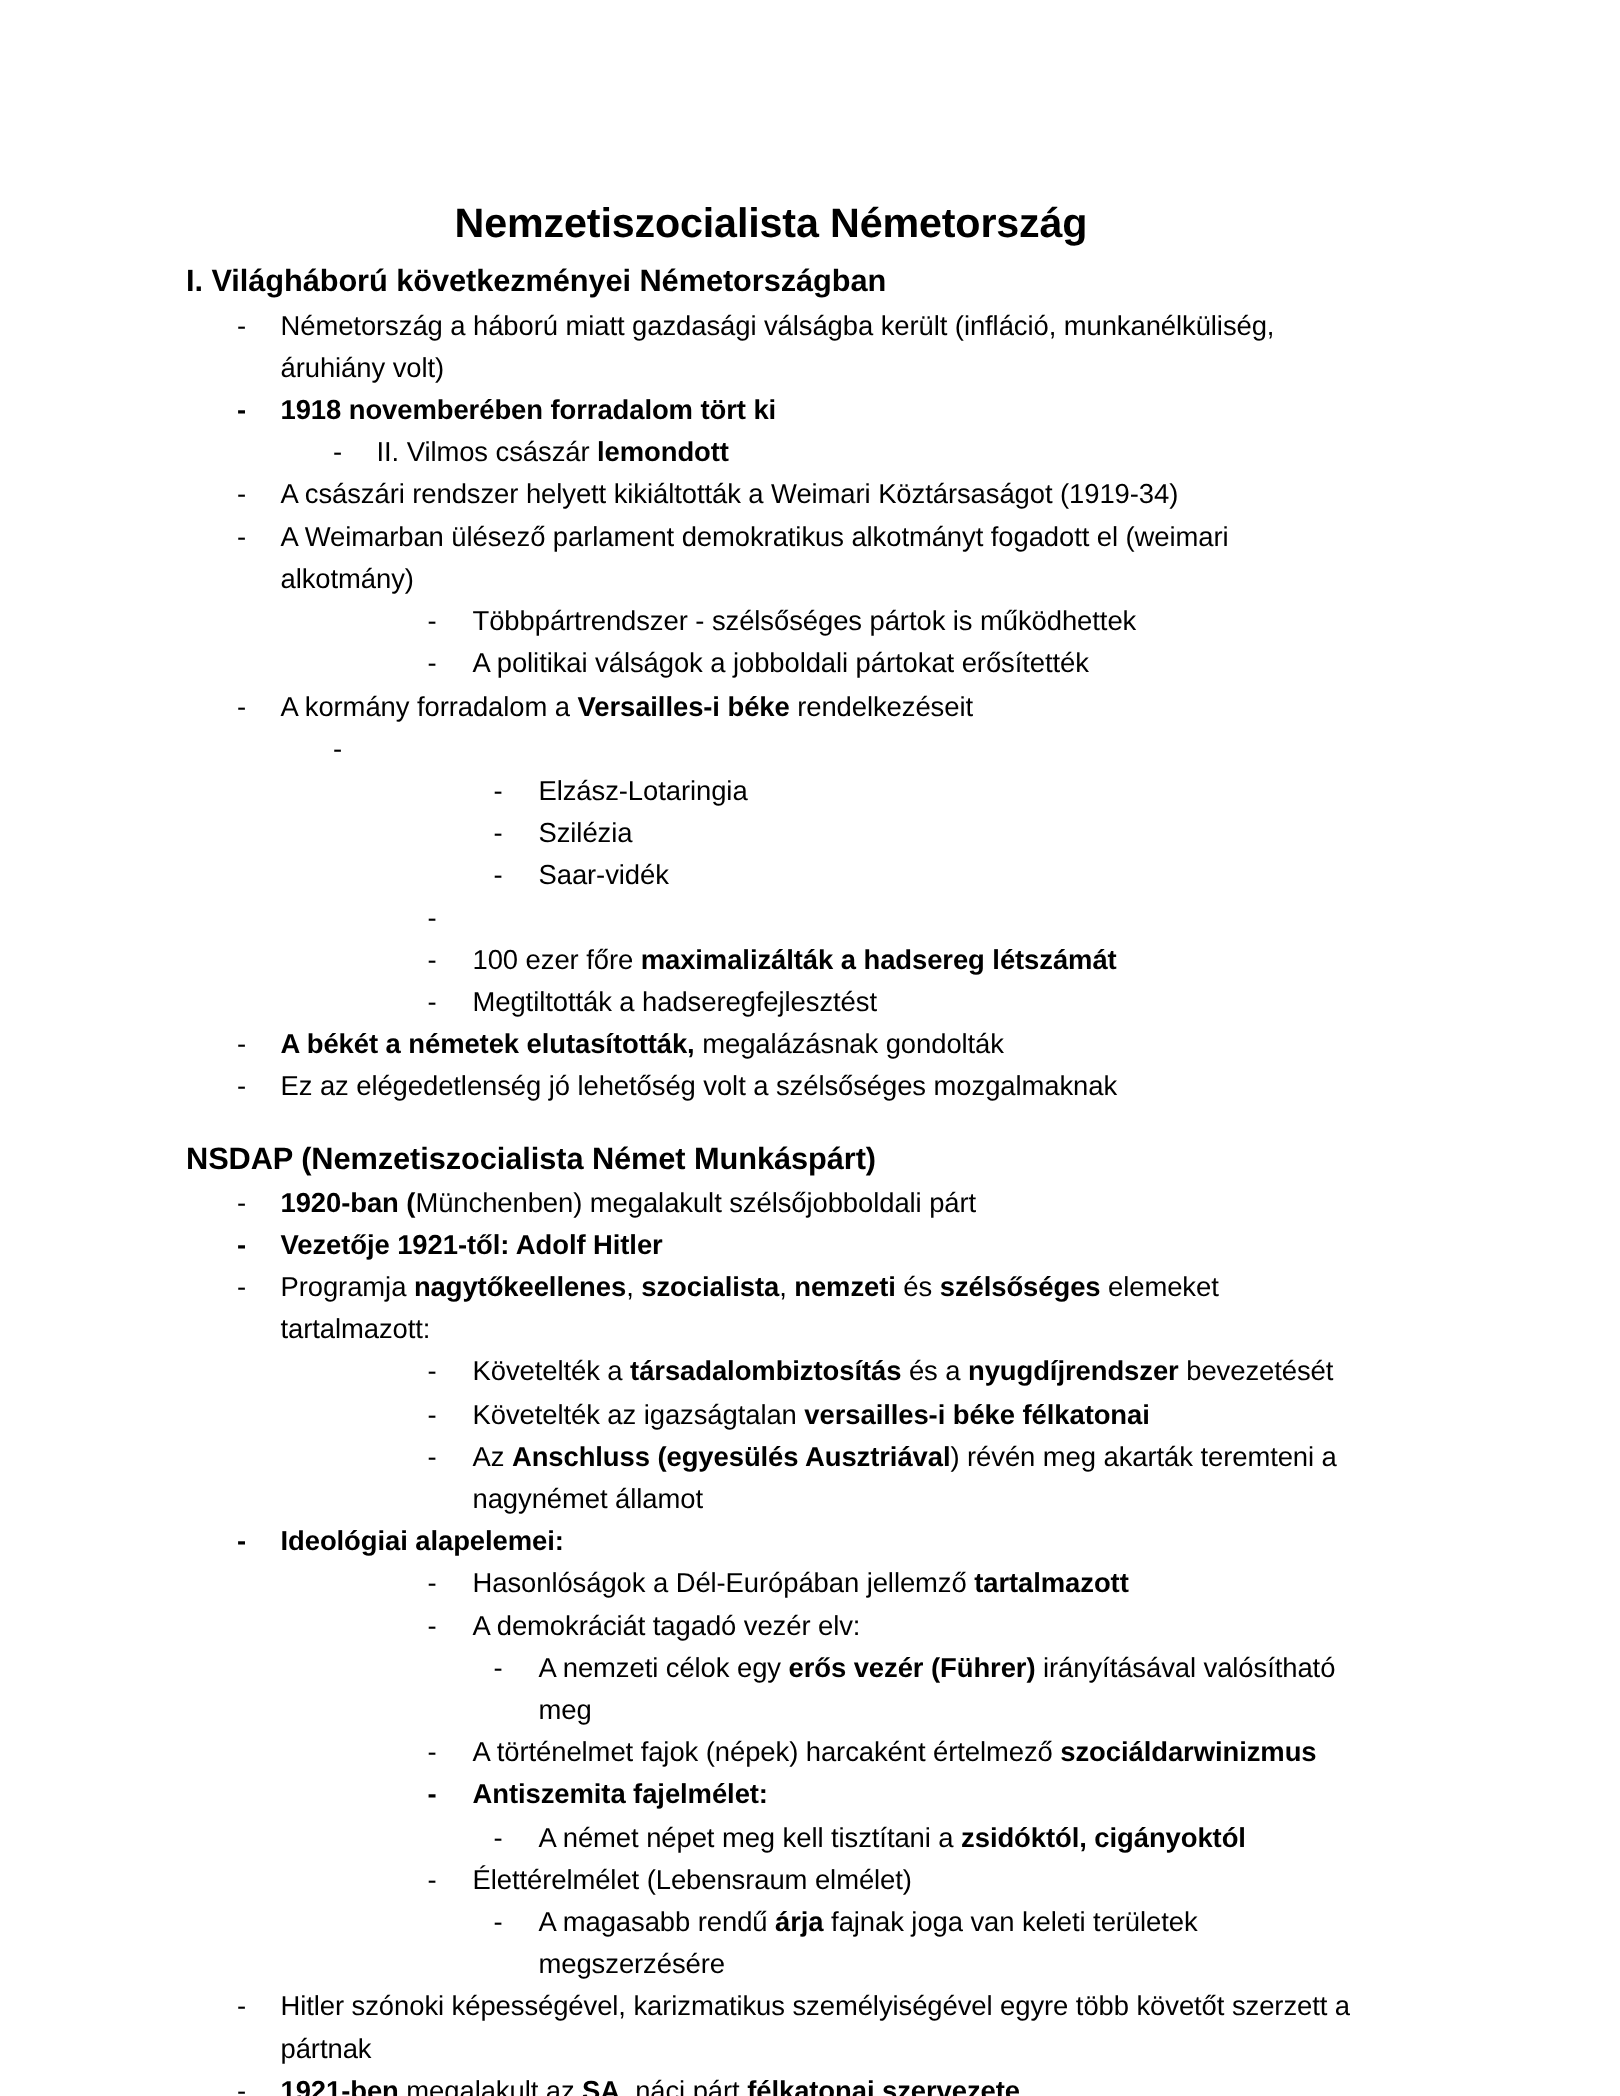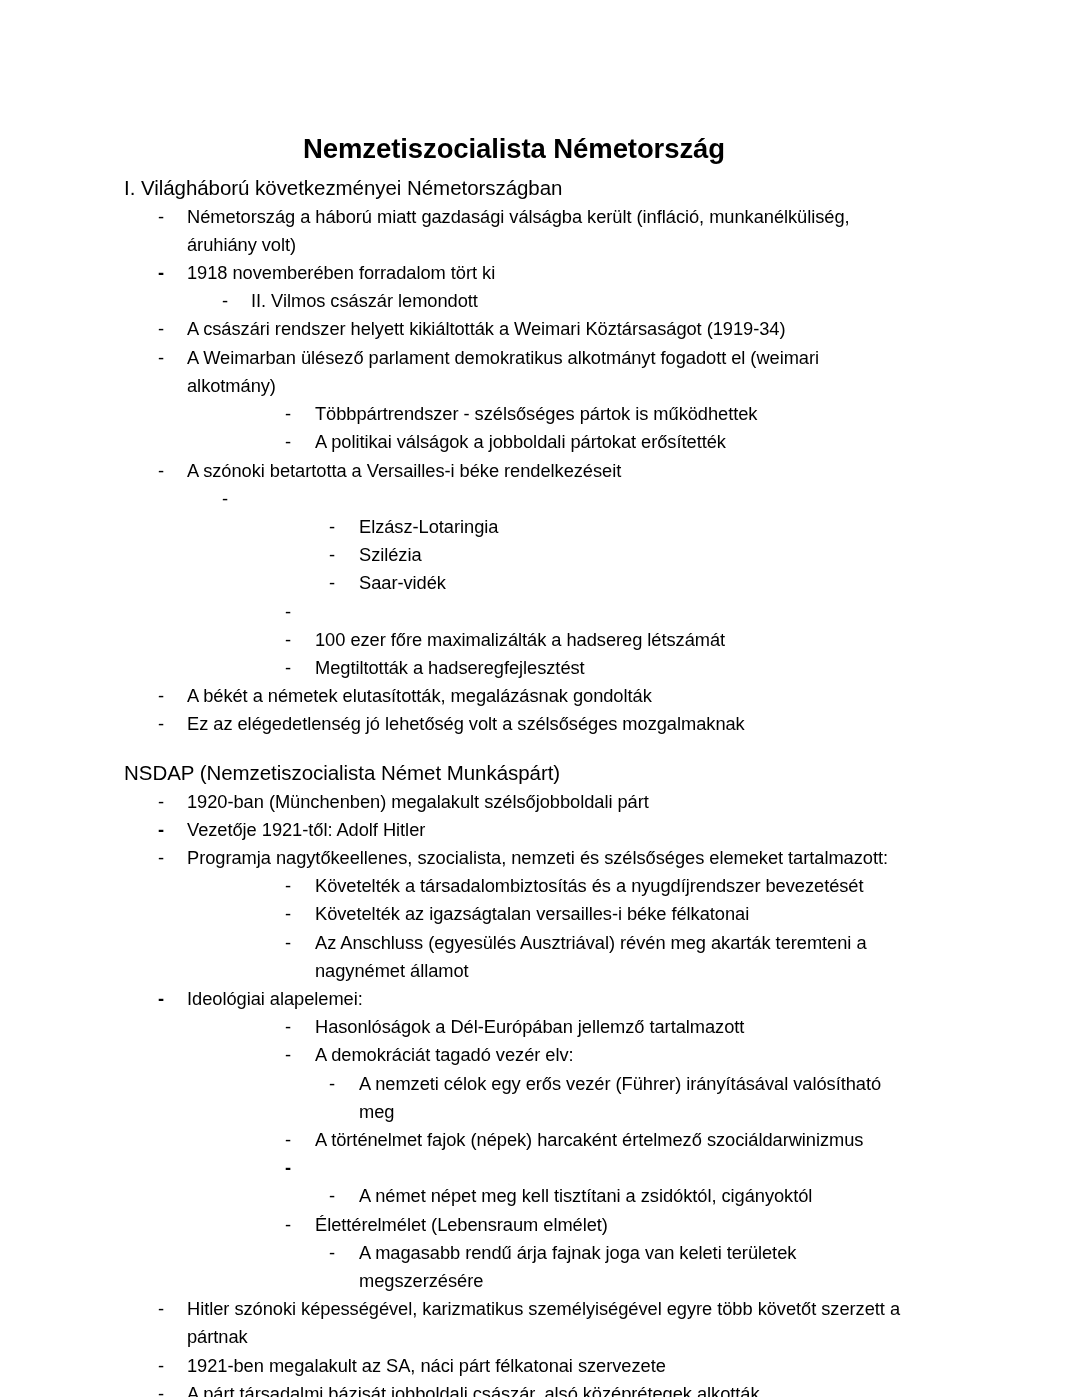--- a/index.html
+++ b/index.html
@@ -24,21 +24,21 @@
   .doc-title {
     font-size: 27.5px;
     font-weight: bold;
     text-align: center;
     letter-spacing: -0.1px;
     margin: 0 0 9px 0;
     line-height: 1.15;
   }
   .section-heading {
     font-size: 20.5px;
-    font-weight: normal;
+    font-weight: bold;
     margin: 0 0 2px 0;
     line-height: 1.32;
     letter-spacing: -0.05px;
   }
   .section-heading.nsdap {
     margin-top: 20px;
   }
   ul.outline {
     list-style: none;
     margin: 0;
@@ -70,21 +70,21 @@
   li.lvl4 { padding-left: 205px; }
 
   li.lvl1 > .dash { width: 29px; }
   li.lvl2 > .dash { width: 29px; }
   li.lvl3 > .dash { width: 30px; }
   li.lvl4 > .dash { width: 30px; }
 
   li.bold-row > .dash,
   li.bold-row > .txt { font-weight: bold; }
 
-  .txt b { font-weight: normal; }
+  .txt b { font-weight: bold; }
 </style>
 </head>
 <body>
 
 <div class="page">
 
   <h1 class="doc-title">Nemzetiszocialista Németország</h1>
 
   <div id="body-root">
       <h2 class="section-heading">I. Világháború következményei Németországban</h2>
@@ -112,21 +112,21 @@
         <li class="row lvl3">
           <span class="dash">-</span>
           <span class="txt"><span>Többpártrendszer - szélsőséges pártok is működhettek</span></span>
         </li>
         <li class="row lvl3">
           <span class="dash">-</span>
           <span class="txt"><span>A politikai válságok a jobboldali pártokat erősítették</span></span>
         </li>
         <li class="row lvl1">
           <span class="dash">-</span>
-          <span class="txt"><span>A  szónoki betartotta a </span><b>Versailles-i béke</b><span> rendelkezéseit</span></span>
+          <span class="txt"><span>A  kormány forradalom a </span><b>Versailles-i béke</b><span> rendelkezéseit</span></span>
         </li>
         <li class="row lvl2">
           <span class="dash">-</span>
         </li>
         <li class="row lvl4">
           <span class="dash">-</span>
           <span class="txt"><span>Elzász-Lotaringia</span></span>
         </li>
         <li class="row lvl4">
           <span class="dash">-</span>
@@ -197,20 +197,21 @@
         <li class="row lvl4">
           <span class="dash">-</span>
           <span class="txt"><span>A nemzeti célok egy </span><b>erős vezér (Führer)</b><span> irányításával valósítható meg</span></span>
         </li>
         <li class="row lvl3">
           <span class="dash">-</span>
           <span class="txt"><span>A történelmet fajok (népek) harcaként értelmező </span><b>szociáldarwinizmus</b></span>
         </li>
         <li class="row lvl3 bold-row">
           <span class="dash">-</span>
+          <span class="txt"><b>Antiszemita fajelmélet:</b></span>
         </li>
         <li class="row lvl4">
           <span class="dash">-</span>
           <span class="txt"><span>A német népet meg kell tisztítani a </span><b>zsidóktól, cigányoktól</b></span>
         </li>
         <li class="row lvl3">
           <span class="dash">-</span>
           <span class="txt"><span>Élettérelmélet (Lebensraum elmélet)</span></span>
         </li>
         <li class="row lvl4">

